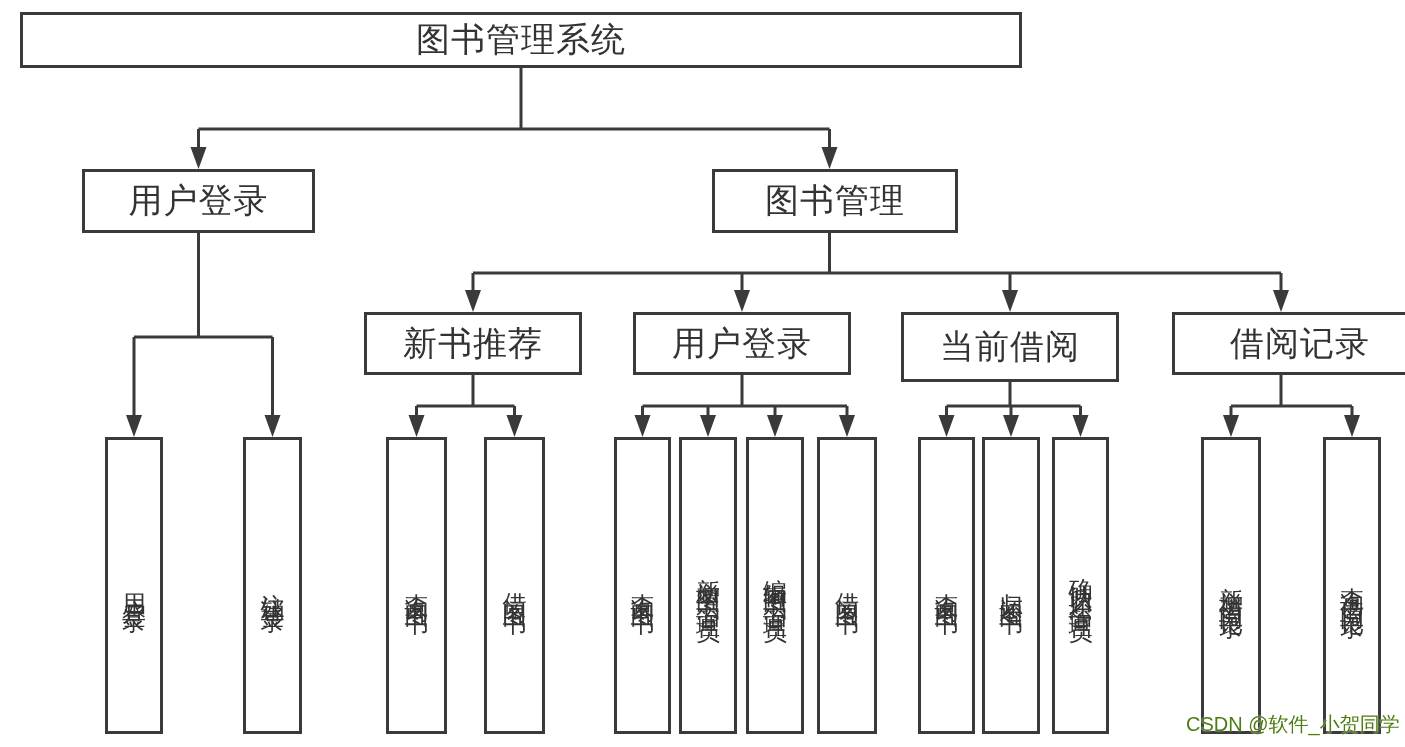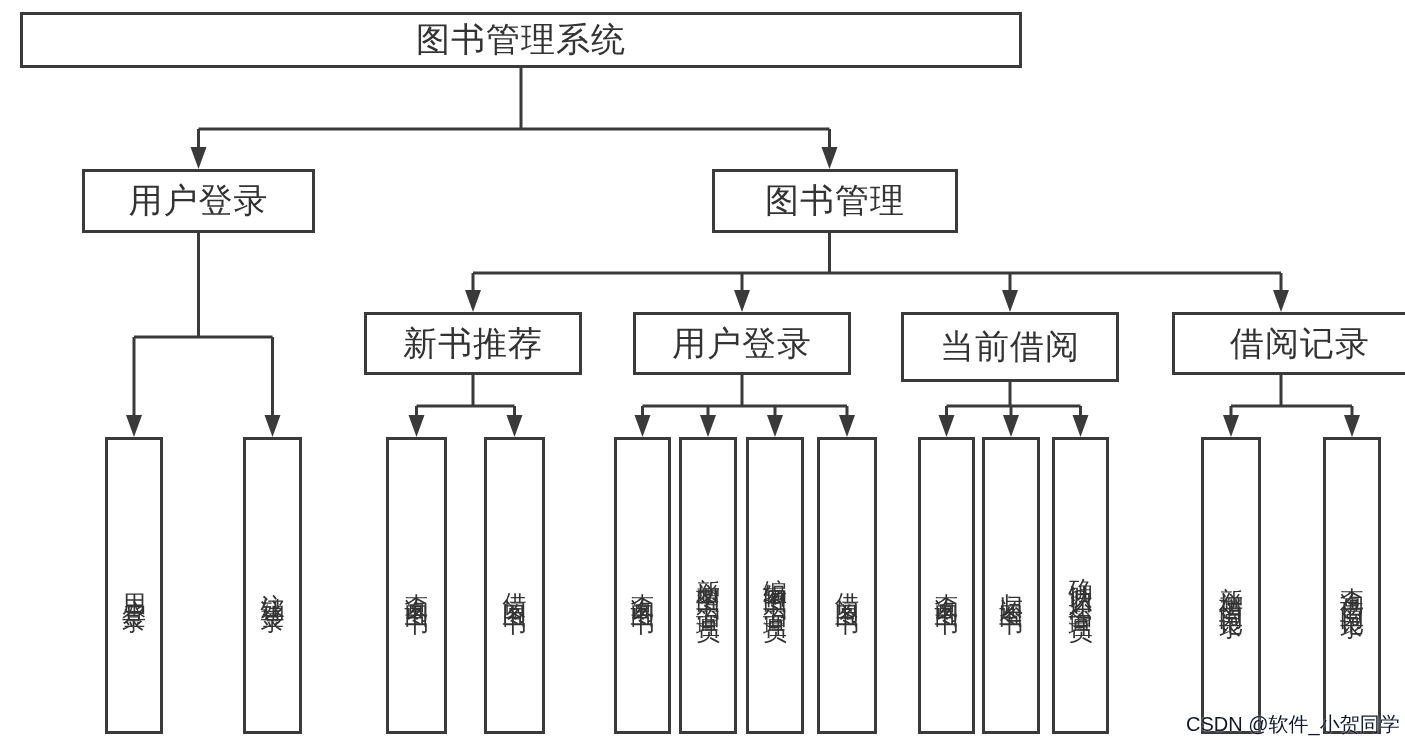--- a/index.html
+++ b/index.html
@@ -35,21 +35,21 @@
     font-size: 24px;
     letter-spacing: 6px;
     top: 437px;
     height: 297px;
   }
   .watermark {
     position: absolute;
     left: 1186px;
     top: 711px;
     font-size: 20px;
-    color: #0f172a;
+    color: #4d7c0f;
     white-space: nowrap;
     z-index: 5;
     text-shadow: 0 0 2px #ffffff;
   }
 </style>
 </head>
 <body>
 
 <div class="canvas">
 

